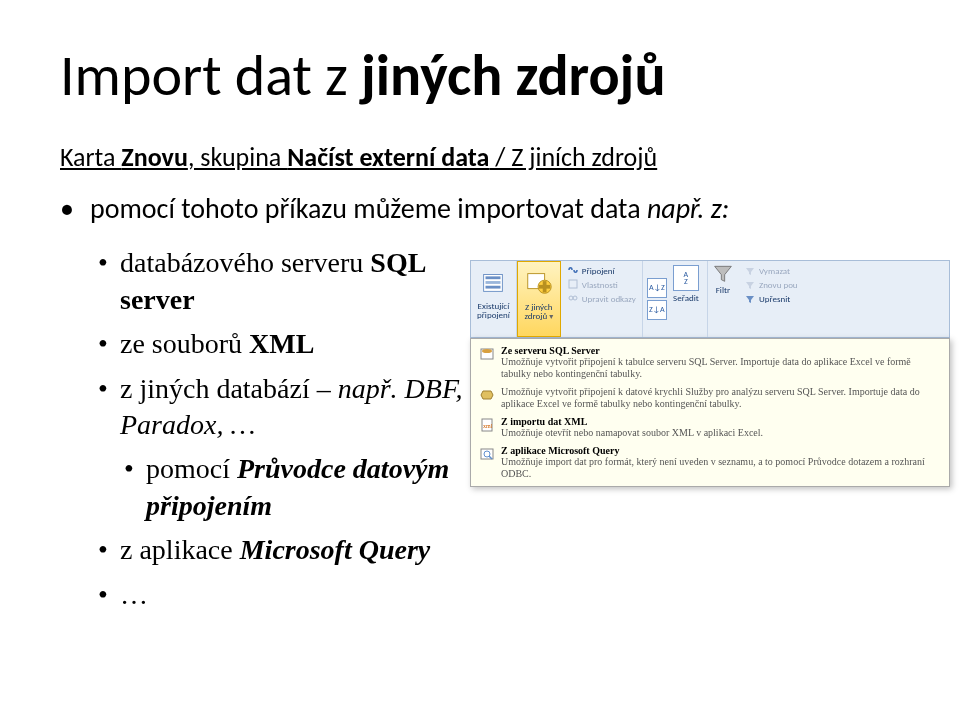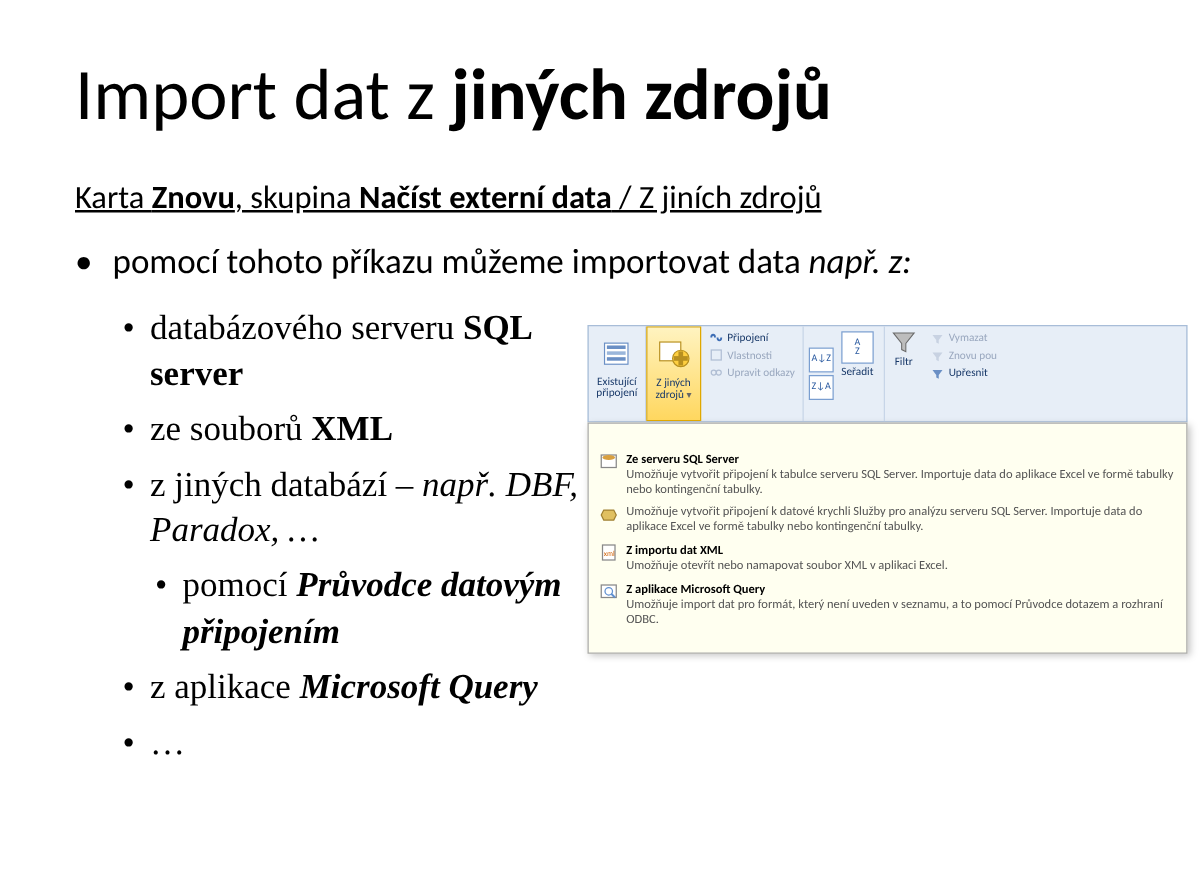--- a/index.html
+++ b/index.html
@@ -149,22 +149,23 @@
   .funnel {
     width: 22px;
     height: 20px;
   }
 
   .tooltip {
     background: #fffff0;
     border: 1px solid #aaa;
     box-shadow: 2px 2px 6px rgba(0,0,0,0.25);
     font-size: 10px;
-    padding: 21px 8px;
+    padding: 6px 8px;
     margin-top: 0;
+    font-family: Liberation Serif, serif;
   }
   .tip-item {
     display: flex;
     gap: 6px;
     margin-bottom: 6px;
     align-items: flex-start;
   }
   .tip-item .ti-icon {
     width: 16px;
     height: 16px;

